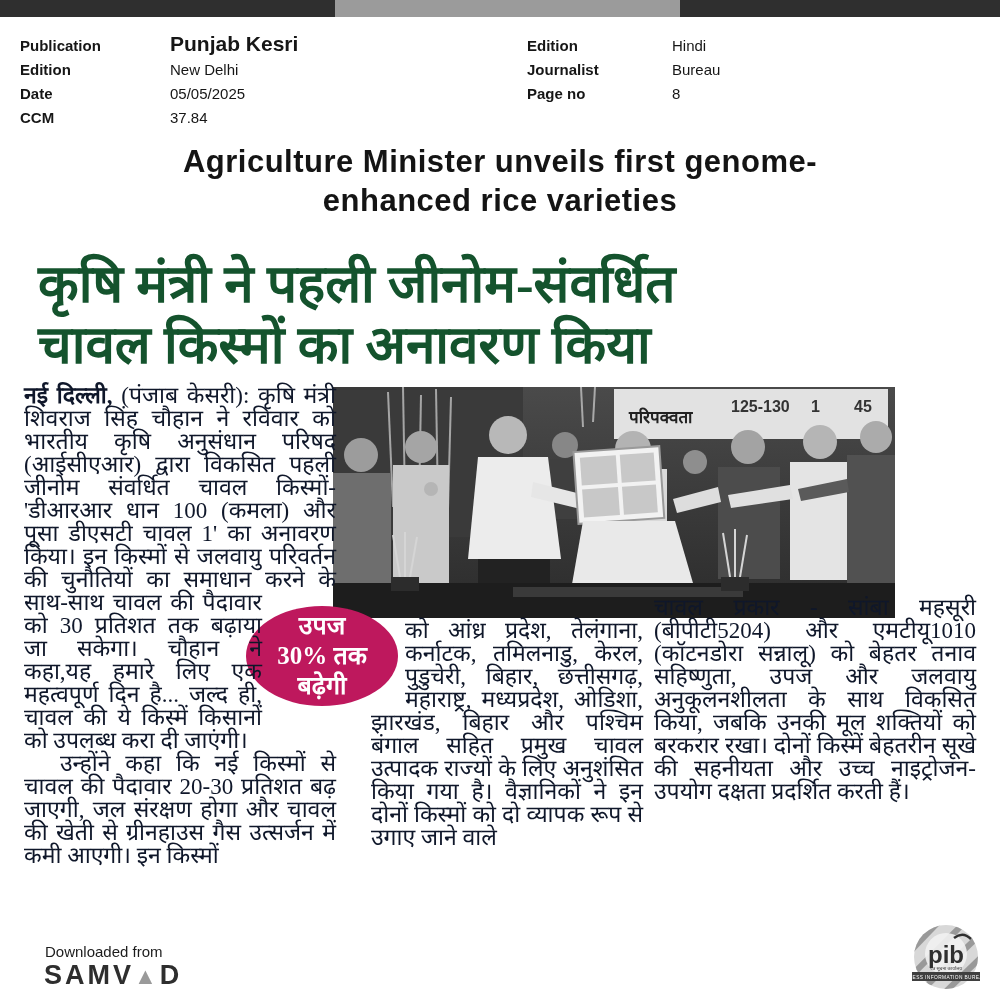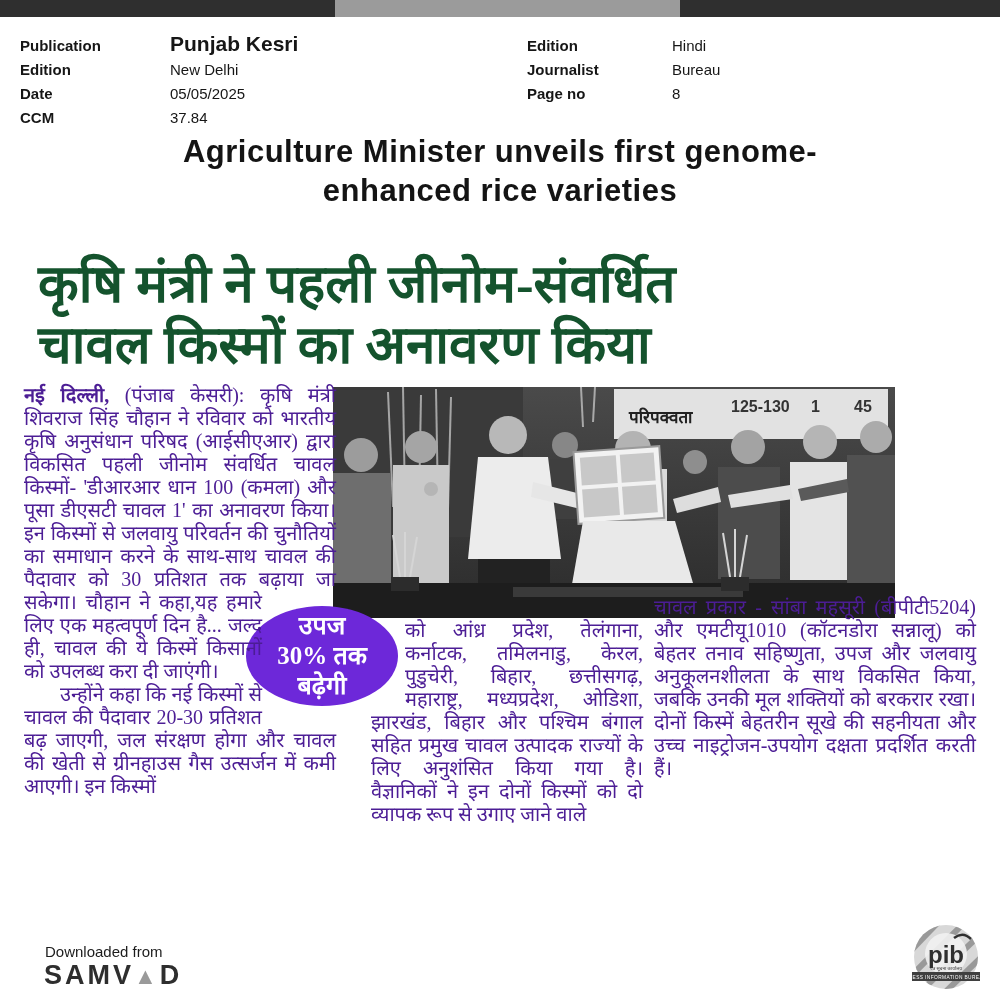--- a/index.html
+++ b/index.html
@@ -16,39 +16,39 @@
   .meta{position:absolute;top:38px;font-size:15px;line-height:16px;}
   .meta-left{left:20px;}
   .meta-right{left:527px;}
   .meta .row{display:flex;margin-bottom:8px;}
   .meta-left .lbl{width:150px;font-weight:700;}
   .meta-right .lbl{width:145px;font-weight:700;}
   .meta .val{font-weight:400;}
   .meta .val.big{font-weight:700;font-size:21px;margin-top:-2px;}
 
   
-  .headline-en{position:absolute;top:132px;left:0;width:1000px;text-align:center;
+  .headline-en{position:absolute;top:142px;left:0;width:1000px;text-align:center;
     font-weight:800;font-size:31px;line-height:39px;letter-spacing:.5px;color:#141414;}
   .headline-hi{position:absolute;top:254px;left:38px;width:930px;
     font-family:"Liberation Serif", serif;
     font-weight:800;font-size:53px;line-height:61px;color:#14532d;}
 
   
   .photo{position:absolute;left:333px;top:387px;width:562px;height:231px;}
   .photo svg{display:block;}
 
   
   .badge{position:absolute;left:246px;top:606px;width:152px;height:100px;border-radius:50%;
-    background:#6d28d9;color:#ffffff;display:flex;flex-direction:column;justify-content:center;
+    background:#be185d;color:#ffffff;display:flex;flex-direction:column;justify-content:center;
     text-align:center;font-family:"Liberation Serif", serif;font-weight:700;
     font-size:25px;line-height:30px;}
 
   
   .col{position:absolute;text-align:justify;font-family:"Liberation Serif", serif;
-    font-size:20px;line-height:23px;color:#4c1d95;}
+    font-size:23px;line-height:23px;color:#0f172a;}
   .col p{margin:0;}
   .col1{left:24px;top:384px;width:312px;height:466px;}
   .col2{left:371px;top:619px;width:272px;height:232px;}
   .col3{left:654px;top:596px;width:322px;height:236px;}
   .col1 .strut{float:right;width:0;height:222px;}
   .col1 .bump{float:right;clear:right;width:74px;height:102px;}
   .col2 .bump-left{float:left;width:34px;height:90px;}
   .col .indent{text-indent:36px;}
   .dateline{font-weight:700;}
 

